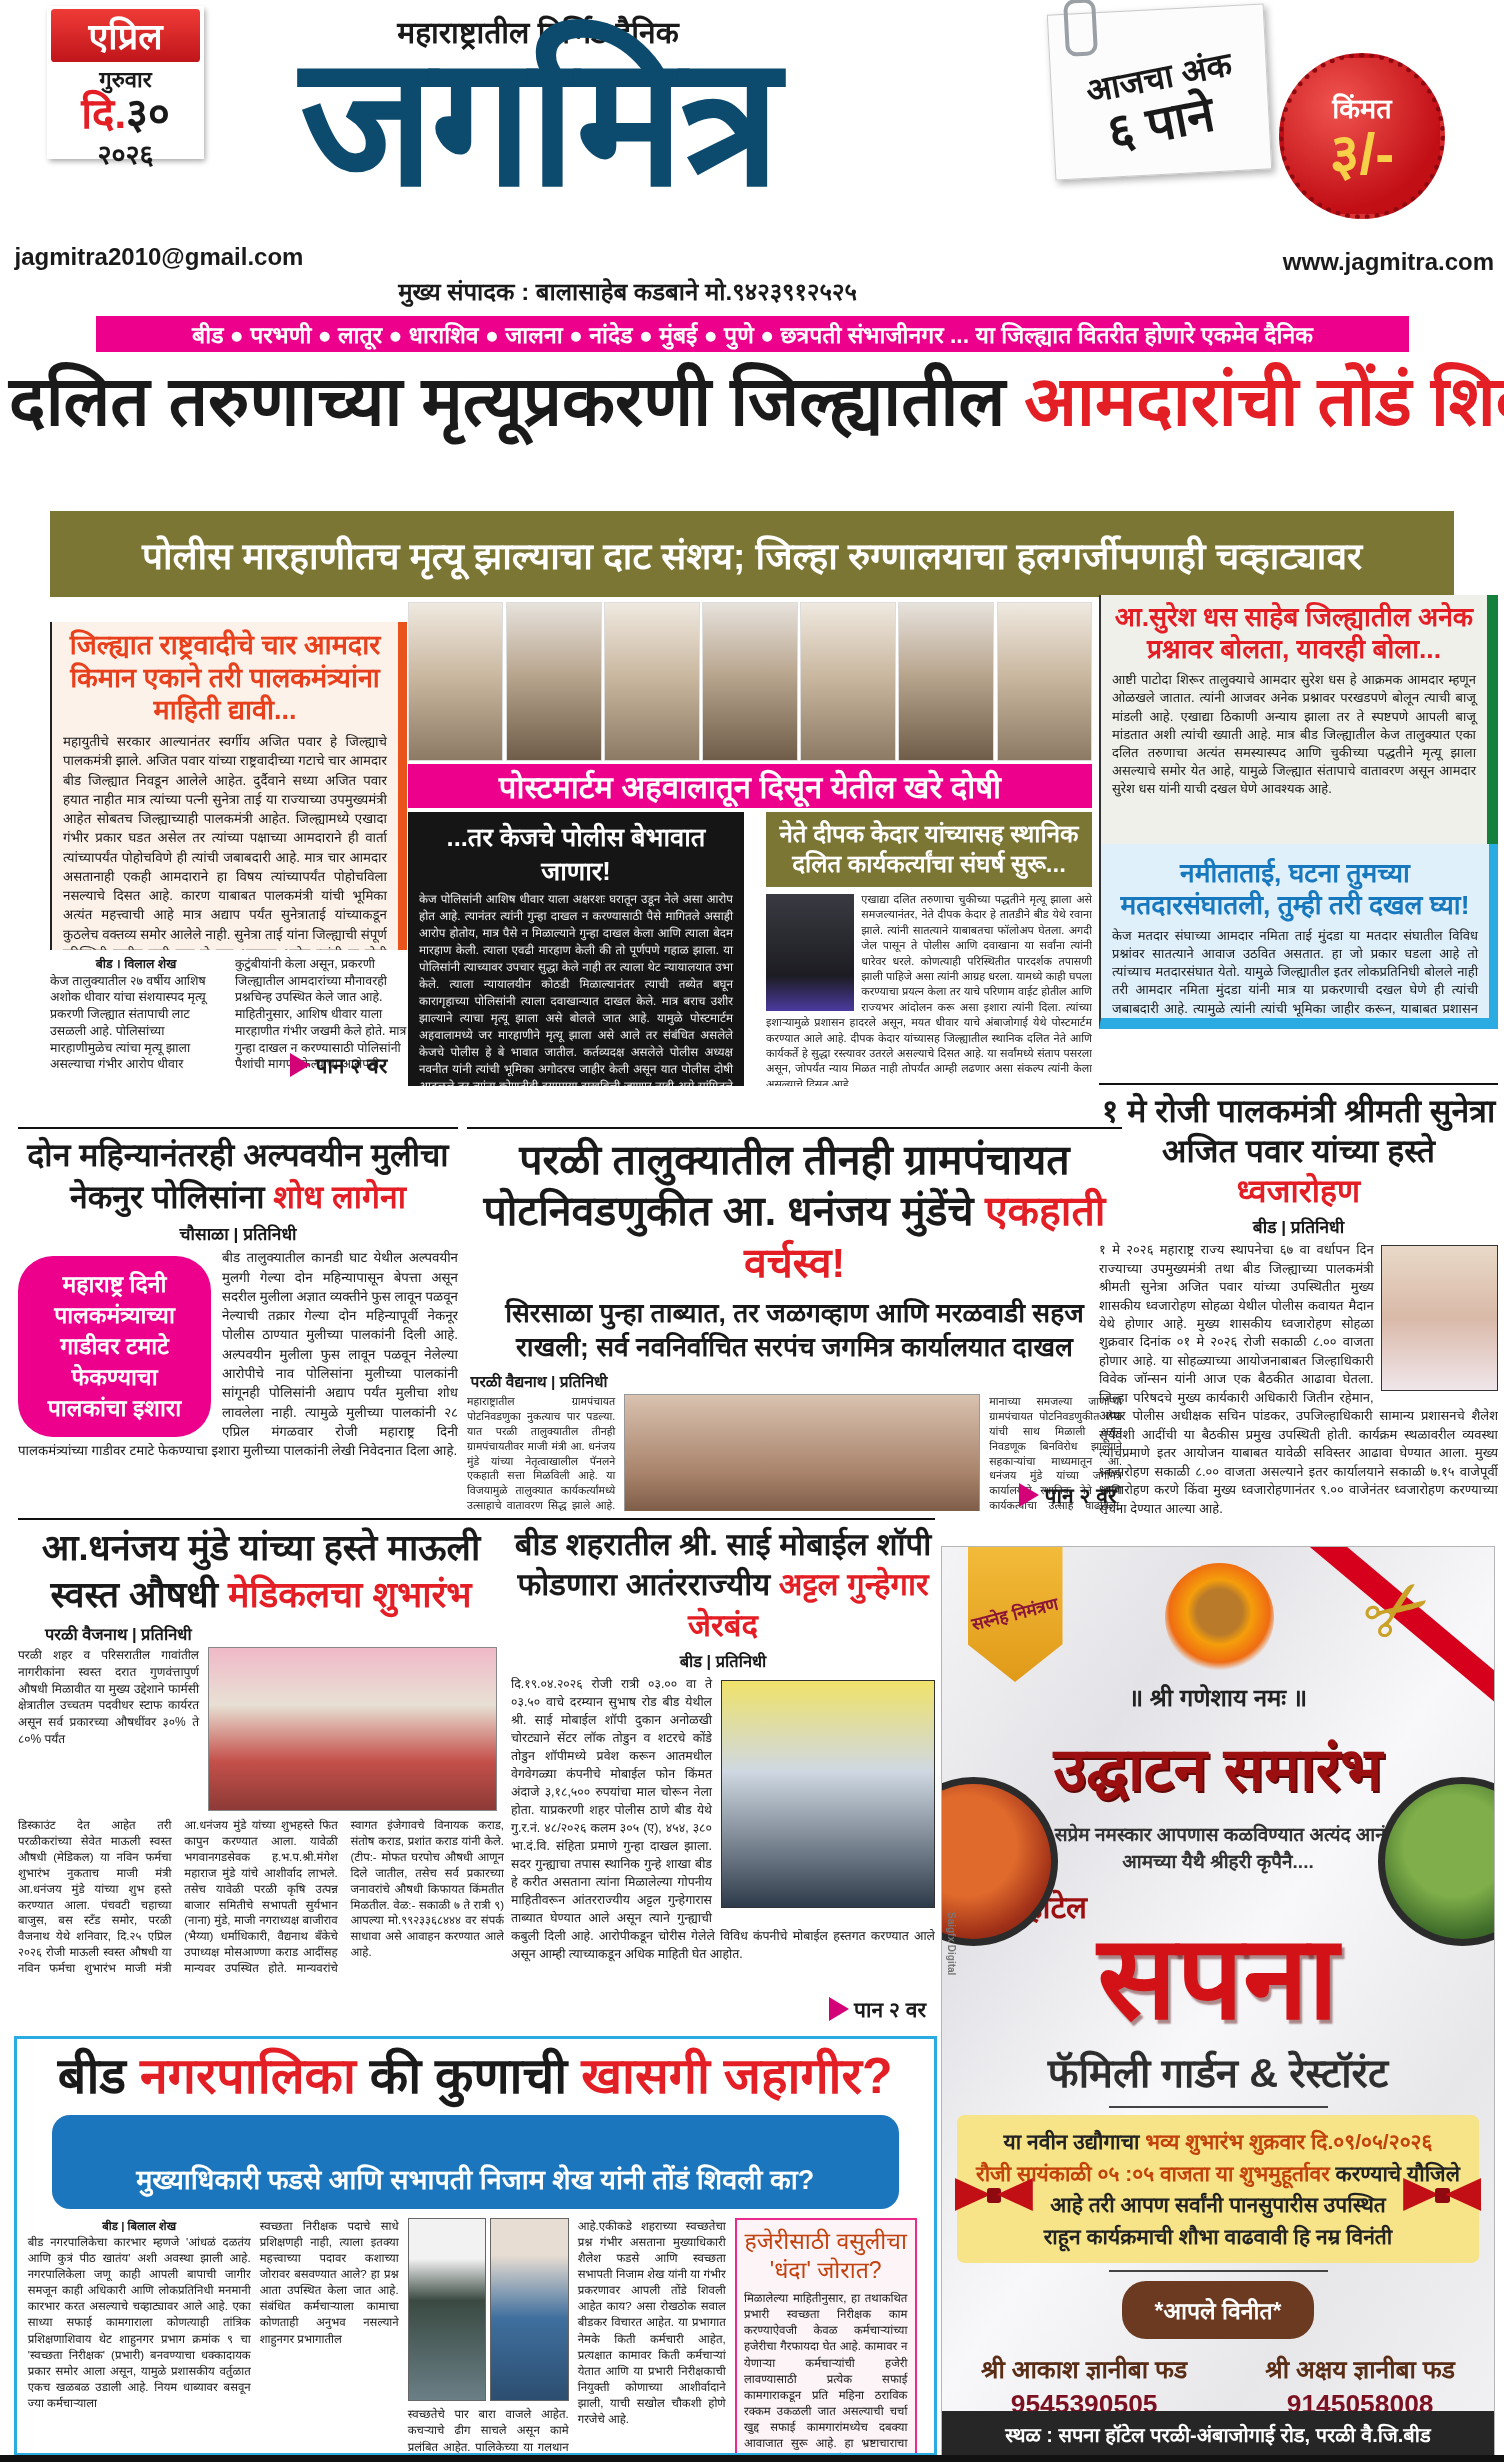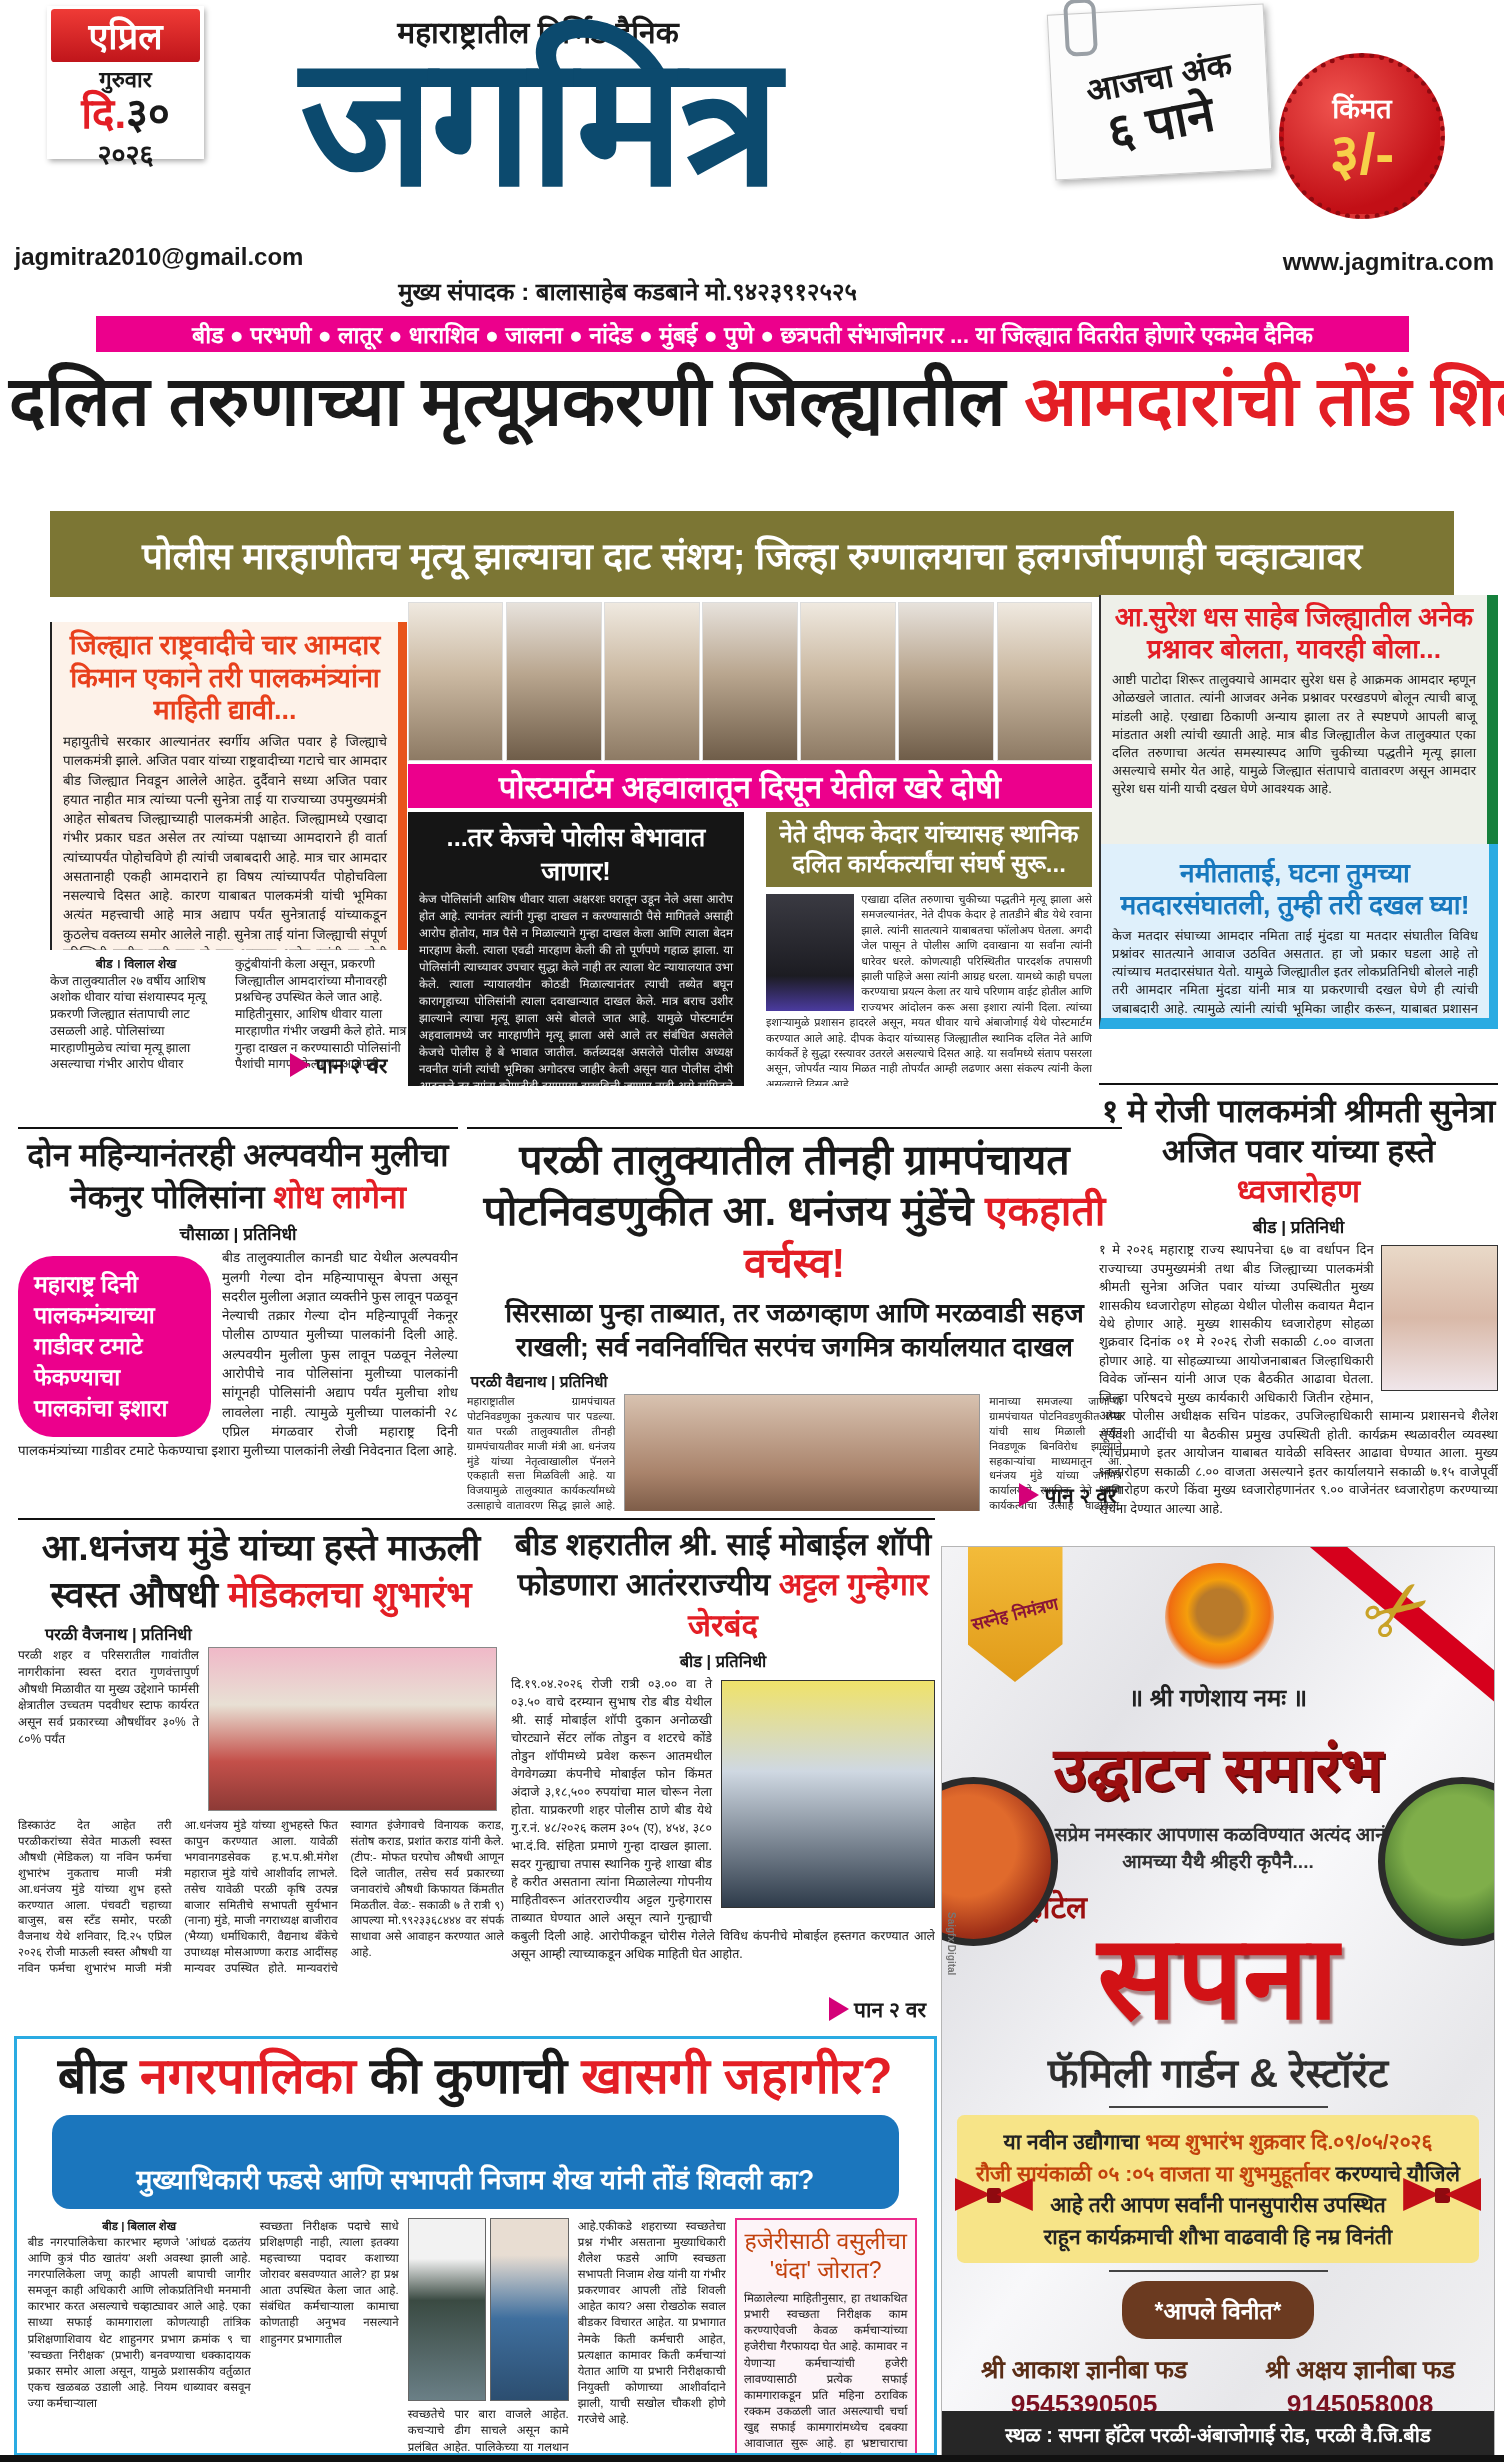--- a/index.html
+++ b/index.html
@@ -68,21 +68,21 @@
   .flag-h{font-size:32px;font-weight:bold;text-align:center;line-height:1.25;}
   .flag-by{font-size:17.3px;font-weight:bold;text-align:center;margin:3.6px 0;}
   .flag-b{font-size:13px;line-height:1.42;}
   .flag-ph{float:right;width:115px;height:144px;border:1.8px solid #333;margin:3.6px 0 3.6px 7.3px;background:linear-gradient(180deg,#e9d9c8,#d9b9a8 50%,#f0e6ea);}
   
   .nekanur{left:18px;top:1135px;width:440px;height:376px;overflow:hidden;}
   .nek-h{font-size:32px;font-weight:bold;text-align:center;line-height:1.3;}
   .nek-by{font-size:17.3px;font-weight:bold;text-align:center;margin:3.6px 0;}
   .nek-b{font-size:13.3px;line-height:1.45;}
   .nek-pink{float:left;width:193px;height:181px;border-radius:35px;background:#ec008c;color:#fff;
-            font-size:23px;font-weight:bold;display:flex;align-items:center;justify-content:center;text-align:left;
+            font-size:23px;font-weight:bold;display:flex;align-items:center;justify-content:center;text-align:center;
             padding:16px;margin:7.3px 11px 3.6px 0;box-sizing:border-box;line-height:1.35;}
   .parli{left:467px;top:1135px;width:655px;height:376px;overflow:hidden;}
   .parli-h{font-size:41px;font-weight:bold;text-align:center;line-height:1.25;}
   .parli-sh{font-size:26.4px;font-weight:bold;text-align:center;line-height:1.3;margin-top:7.3px;}
   .parli-by{font-size:15.5px;font-weight:bold;margin:5.5px 0 1.8px 3.6px;}
   .parli-row{display:flex;gap:9px;}
   .parli-col{font-size:10.8px;line-height:1.38;text-align:justify;}
   .parli-ph{width:354px;height:130px;background:linear-gradient(180deg,#d8c2b0,#a9836b 60%,#6e4f3c);border:0.9px solid #999;flex:none;}
   .p2-parli{position:absolute;right:5.5px;bottom:1.8px;}
   

